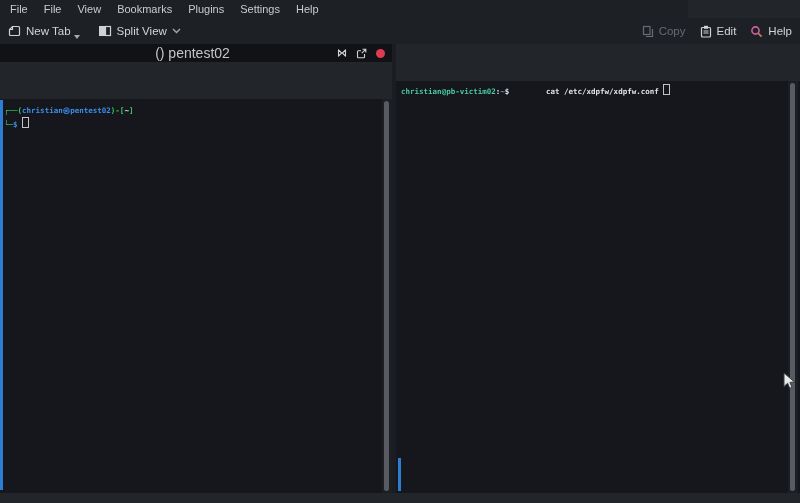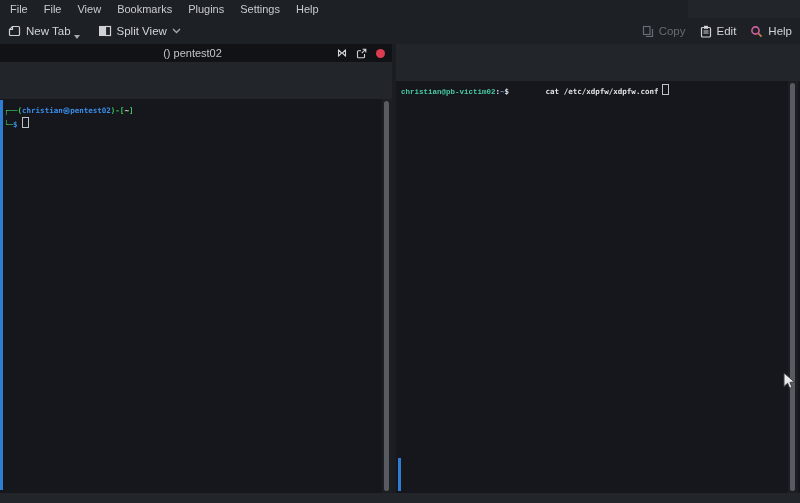--- a/index.html
+++ b/index.html
@@ -35,21 +35,21 @@
     border-top:4px solid #a7aab0;align-self:flex-end;margin:0 0 3px -2px;
   }
   
   .workspace{position:absolute;top:44px;left:0;width:800px;height:449px;display:flex;}
   .pane{position:relative;display:flex;flex-direction:column;height:449px;}
   .pane.left{width:392px;}
   .pane.right{width:404px;}
   .splitter{width:4px;height:449px;background:#1a1d21;}
   .pane-header{
     height:18px;background:#101215;display:flex;align-items:center;
-    font-size:11px;color:#c3c5c8;
+    font-size:14px;color:#c3c5c8;
   }
   .ph-spacer{flex:1;}
   .ph-title{white-space:nowrap;}
   .ph-icons{flex:1;display:flex;align-items:center;justify-content:flex-end;gap:9px;padding-right:7px;}
   .ph-icons svg{display:block;}
   .close-dot{width:9px;height:9px;border-radius:50%;background:var(--close_red,#dc3b52);}
   .terminal{
     position:relative;flex:1;background:#15171c;overflow:hidden;
     font-family:"DejaVu Sans Mono", monospace;font-size:7.5px;font-weight:bold;
     line-height:13px;color:#d6d8da;margin-top:37px;
@@ -66,21 +66,21 @@
     position:absolute;top:0;bottom:0;right:0;width:10px;background:#1b1e23;
   }
   .pane.right .scroll-track{right:2px;}
   .scroll-thumb{
     position:absolute;top:2px;bottom:2px;left:2px;width:5px;border-radius:3px;background:#585c62;
   }
   
   .g{color:var(--kali_green,#3fca5f);}
   .b{color:var(--kali_blue,#3b8eea);}
   .w{color:#e4e6e8;}
-  .hg{color:var(--host_green,#48c9a2);font-family:Liberation Mono, monospace;}
+  .hg{color:var(--host_green,#48c9a2);}
   .pb{color:var(--path_blue,#6b9bd2);}
   .cmd{color:#e0e2e4;padding-left:32px;}
   .cursor-box{
     display:inline-block;width:5px;height:9px;border:1px solid #c0c4c8;
     vertical-align:-1px;margin-left:4px;
   }
   
   .bottom-strip{position:absolute;left:0;top:493px;width:800px;height:10px;background:#22262b;}
   
   .mouse{position:absolute;left:783px;top:372px;pointer-events:none;}

